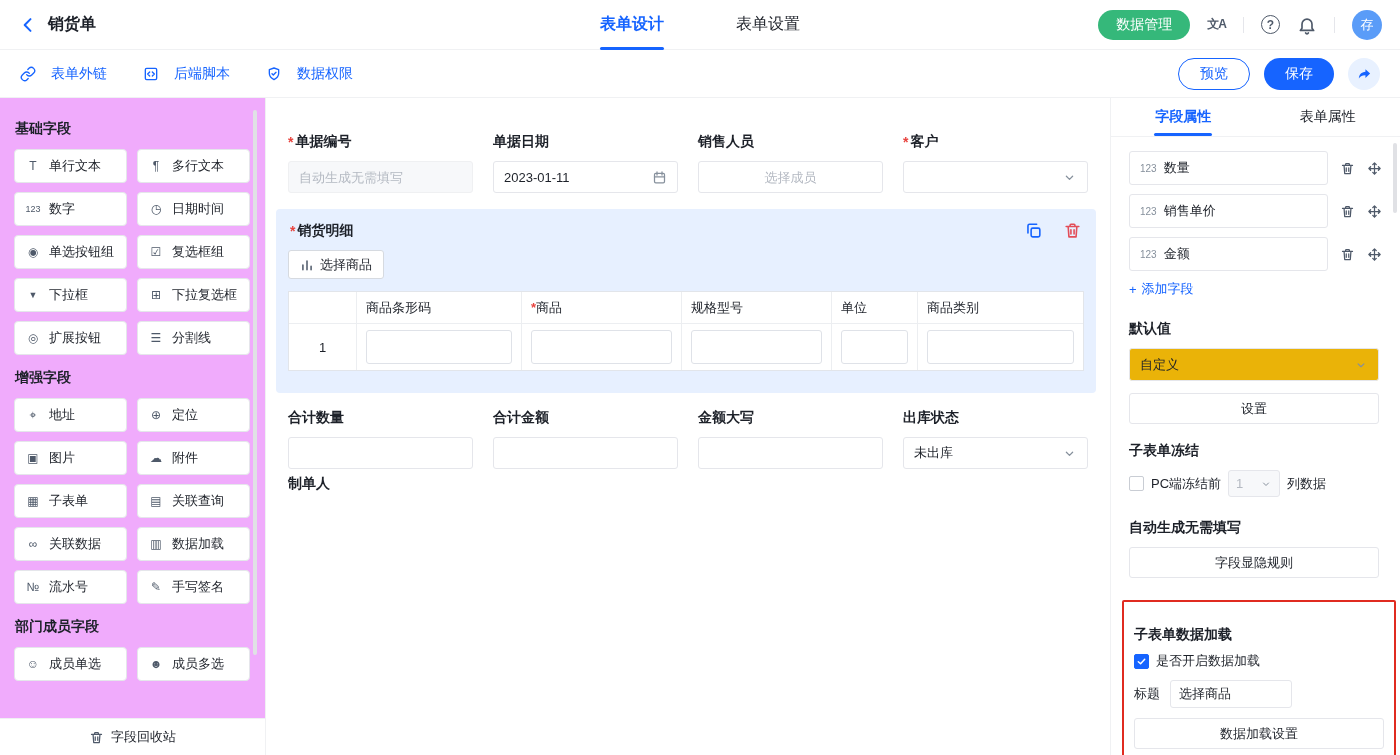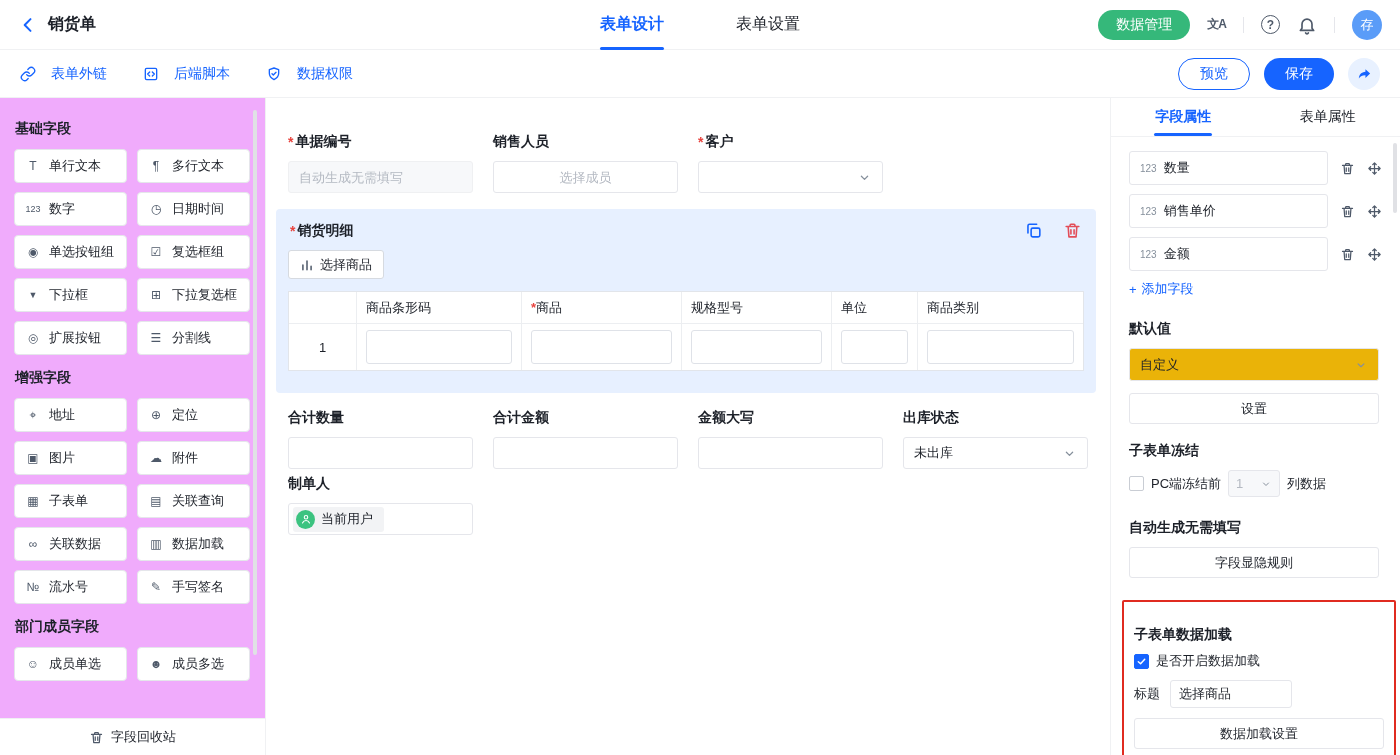--- a/index.html
+++ b/index.html
@@ -395,20 +395,33 @@
     <div class="frow">
       <div class="ffield">
         <div class="flabel">
             <span class="req">*</span>
             <span>单据编号</span>
           </div>
         <input class="fin gray" placeholder="自动生成无需填写" style="">
       </div>
       <div class="ffield">
         <div class="flabel">
+            <span>单据日期</span>
+          </div>
+        <div class="fin date">
+          <span>2023-01-11</span>
+          <span class="cal">
+              <svg class="ic" width="15" height="15">
+                <use href="#i-cal"></use>
+              </svg>
+            </span>
+        </div>
+      </div>
+      <div class="ffield">
+        <div class="flabel">
             <span>销售人员</span>
           </div>
         <input class="fin center" placeholder="选择成员" style="">
       </div>
       <div class="ffield">
         <div class="flabel">
             <span class="req">*</span>
             <span>客户</span>
           </div>
         <div class="fin select">
@@ -514,30 +527,20 @@
             </span>
         </div>
       </div>
     </div>
 
     <div class="frow creator-row">
       <div class="ffield">
         <div class="flabel">
             <span>制单人</span>
           </div>
-        <div class="creator-box">
-          <span class="creator-tag">
-            <span class="uic">
-                <svg class="ic" width="12" height="12">
-                  <use href="#i-user"></use>
-                </svg>
-              </span>
-            <span>当前用户</span>
-          </span>
-        </div>
       </div>
     </div>
   </main>
 
   <aside class="panel">
     <div class="p-tabs">
       <div class="p-tab active">
           <span>字段属性</span>
         </div>
       <div class="p-tab">

